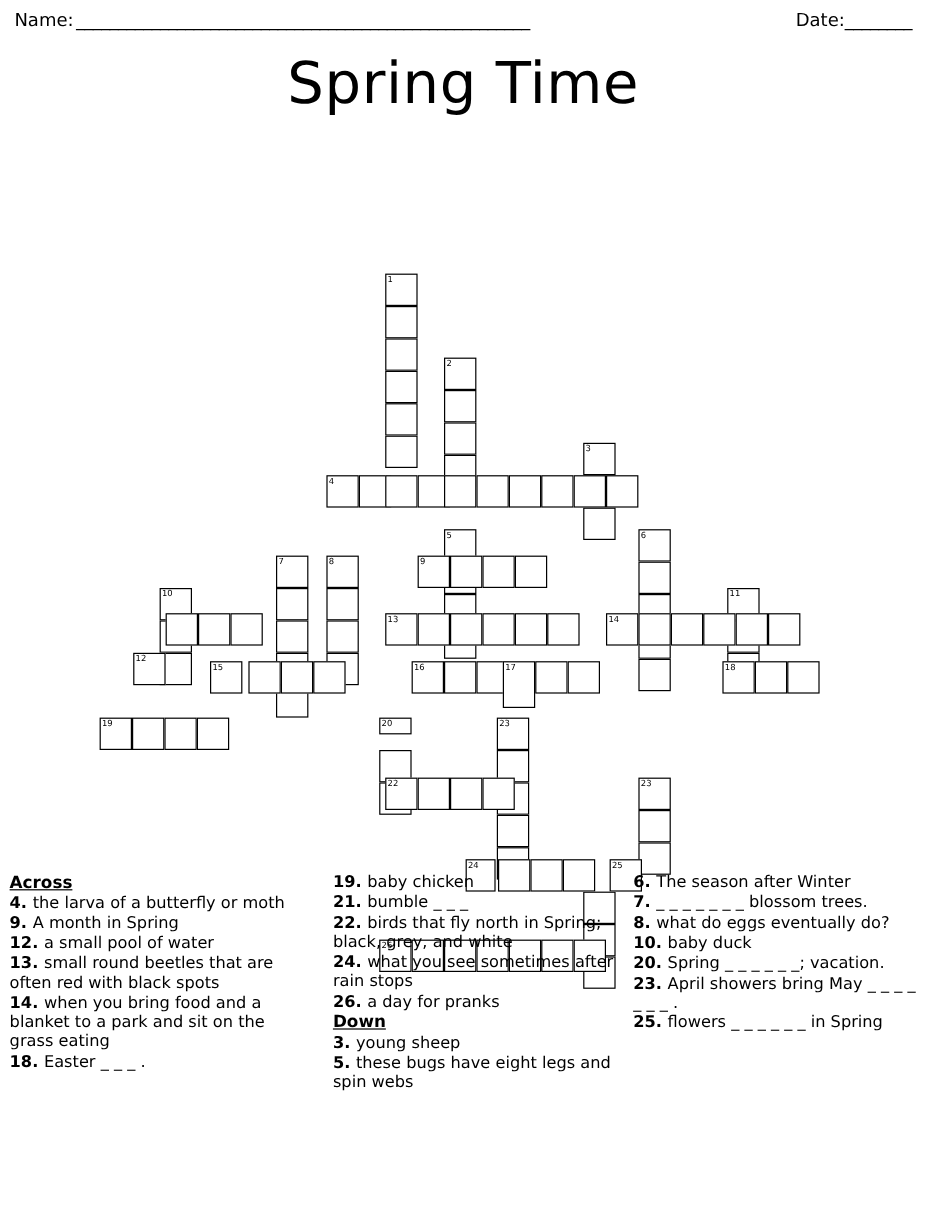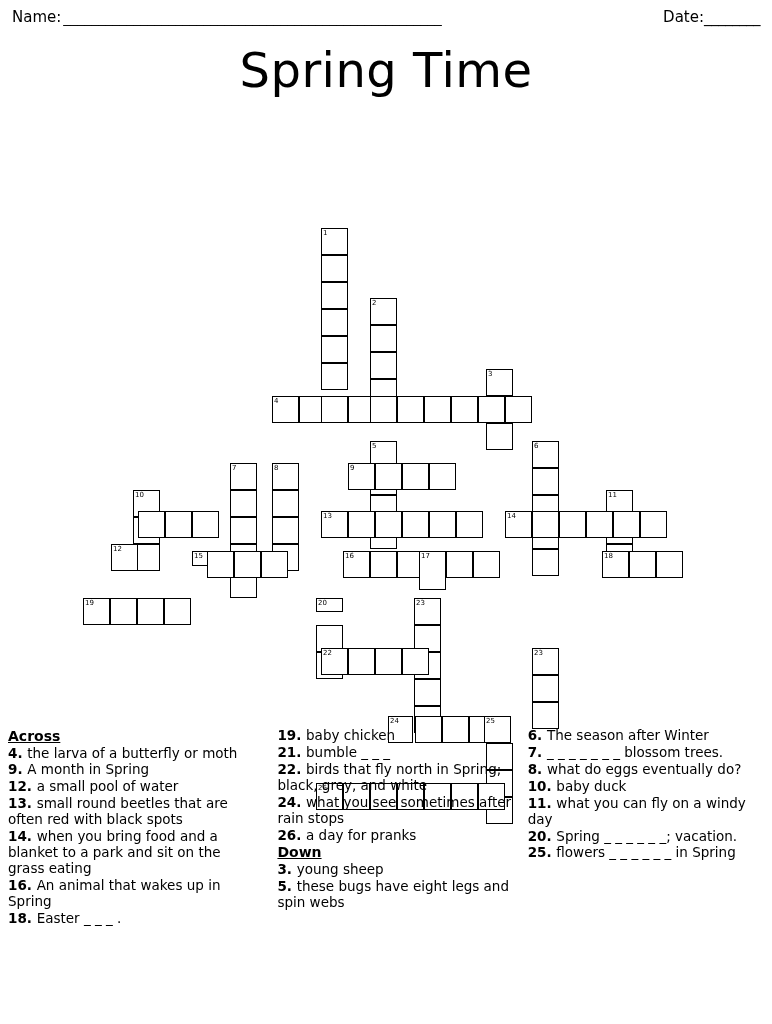--- a/index.html
+++ b/index.html
@@ -206,21 +206,21 @@
       <div class="cell" style="left: 421px; top: 403px; width: 27px; height: 27px;"></div>
       <div class="cell" style="left: 448px; top: 403px; width: 27px; height: 27px;"></div>
       <div class="cell" style="left: 497px; top: 403px; width: 27px; height: 27px;">
         <span class="num">14</span>
       </div>
       <div class="cell" style="left: 524px; top: 403px; width: 27px; height: 27px;"></div>
       <div class="cell" style="left: 551px; top: 403px; width: 27px; height: 27px;"></div>
       <div class="cell" style="left: 578px; top: 403px; width: 27px; height: 27px;"></div>
       <div class="cell" style="left: 605px; top: 403px; width: 27px; height: 27px;"></div>
       <div class="cell" style="left: 632px; top: 403px; width: 27px; height: 27px;"></div>
-      <div class="cell" style="left: 184px; top: 443px; width: 27px; height: 15px;">
+      <div class="cell" style="left: 167px; top: 443px; width: 27px; height: 27px;">
         <span class="num">15</span>
       </div>
       <div class="cell" style="left: 199px; top: 443px; width: 27px; height: 27px;"></div>
       <div class="cell" style="left: 226px; top: 443px; width: 27px; height: 27px;"></div>
       <div class="cell" style="left: 253px; top: 443px; width: 27px; height: 27px;"></div>
       <div class="cell" style="left: 335px; top: 443px; width: 27px; height: 27px;">
         <span class="num">16</span>
       </div>
       <div class="cell" style="left: 362px; top: 443px; width: 27px; height: 27px;"></div>
       <div class="cell" style="left: 389px; top: 443px; width: 27px; height: 27px;"></div>
@@ -262,21 +262,21 @@
         <span class="num">23</span>
       </div>
       <div class="cell" style="left: 524px; top: 567px; width: 27px; height: 27px;"></div>
       <div class="cell" style="left: 524px; top: 594px; width: 27px; height: 27px;"></div>
       <div class="cell" style="left: 380px; top: 608px; width: 25px; height: 27px; text-align: right;">
         <span class="num">24</span>
       </div>
       <div class="cell" style="left: 407px; top: 608px; width: 27px; height: 27px;"></div>
       <div class="cell" style="left: 434px; top: 608px; width: 27px; height: 27px;"></div>
       <div class="cell" style="left: 461px; top: 608px; width: 27px; height: 27px;"></div>
-      <div class="cell" style="left: 476px; top: 608px; width: 27px; height: 27px;">
+      <div class="cell" style="left: 500px; top: 608px; width: 27px; height: 27px;">
         <span class="num">25</span>
       </div>
       <div class="cell" style="left: 478px; top: 635px; width: 27px; height: 27px;"></div>
       <div class="cell" style="left: 478px; top: 662px; width: 27px; height: 27px;"></div>
       <div class="cell" style="left: 478px; top: 689px; width: 27px; height: 27px;"></div>
       <div class="cell" style="left: 308px; top: 675px; width: 27px; height: 27px;">
         <span class="num">26</span>
       </div>
       <div class="cell" style="left: 335px; top: 675px; width: 27px; height: 27px;"></div>
       <div class="cell" style="left: 362px; top: 675px; width: 27px; height: 27px;"></div>
@@ -289,21 +289,20 @@
   <div class="clues">
 
     <div class="clue-col left">
       <span class="clue-head">Across</span>
       <div id="col1">
           <span class="clue"><b>4. </b><span>the larva of a butterfly or moth</span></span>
           <span class="clue"><b>9. </b><span>A month in Spring</span></span>
           <span class="clue"><b>12. </b><span>a small pool of water</span></span>
           <span class="clue"><b>13. </b><span>small round beetles that are often red with black spots</span></span>
           <span class="clue"><b>14. </b><span>when you bring food and a blanket to a park and sit on the grass eating</span></span>
-          <span class="clue"><b>16. </b><span>An animal that wakes up in Spring</span></span>
           <span class="clue"><b>18. </b><span>Easter _ _ _ .</span></span>
         </div>
     </div>
 
     <div class="clue-col mid">
       <div id="col2a">
           <span class="clue"><b>19. </b><span>baby chicken</span></span>
           <span class="clue"><b>21. </b><span>bumble _ _ _</span></span>
           <span class="clue"><b>22. </b><span>birds that fly north in Spring; black, grey, and white</span></span>
           <span class="clue"><b>24. </b><span>what you see sometimes after rain stops</span></span>
@@ -315,20 +314,20 @@
           <span class="clue"><b>5. </b><span>these bugs have eight legs and spin webs</span></span>
         </div>
     </div>
 
     <div class="clue-col right">
       <div id="col3">
           <span class="clue"><b>6. </b><span>The season after Winter</span></span>
           <span class="clue"><b>7. </b><span>_ _ _ _ _ _ _ blossom trees.</span></span>
           <span class="clue"><b>8. </b><span>what do eggs eventually do?</span></span>
           <span class="clue"><b>10. </b><span>baby duck</span></span>
-          <span class="clue"><b>11. </b><span>what you can fly on a windy day</span></span>
           <span class="clue"><b>20. </b><span>Spring _ _ _ _ _ _; vacation.</span></span>
+          <span class="clue"><b>23. </b><span>April showers bring May _ _ _ _ _ _ _ .</span></span>
           <span class="clue"><b>25. </b><span>flowers _ _ _ _ _ _ in Spring</span></span>
         </div>
     </div>
 
   </div>
 </div>
 
 </body></html>

